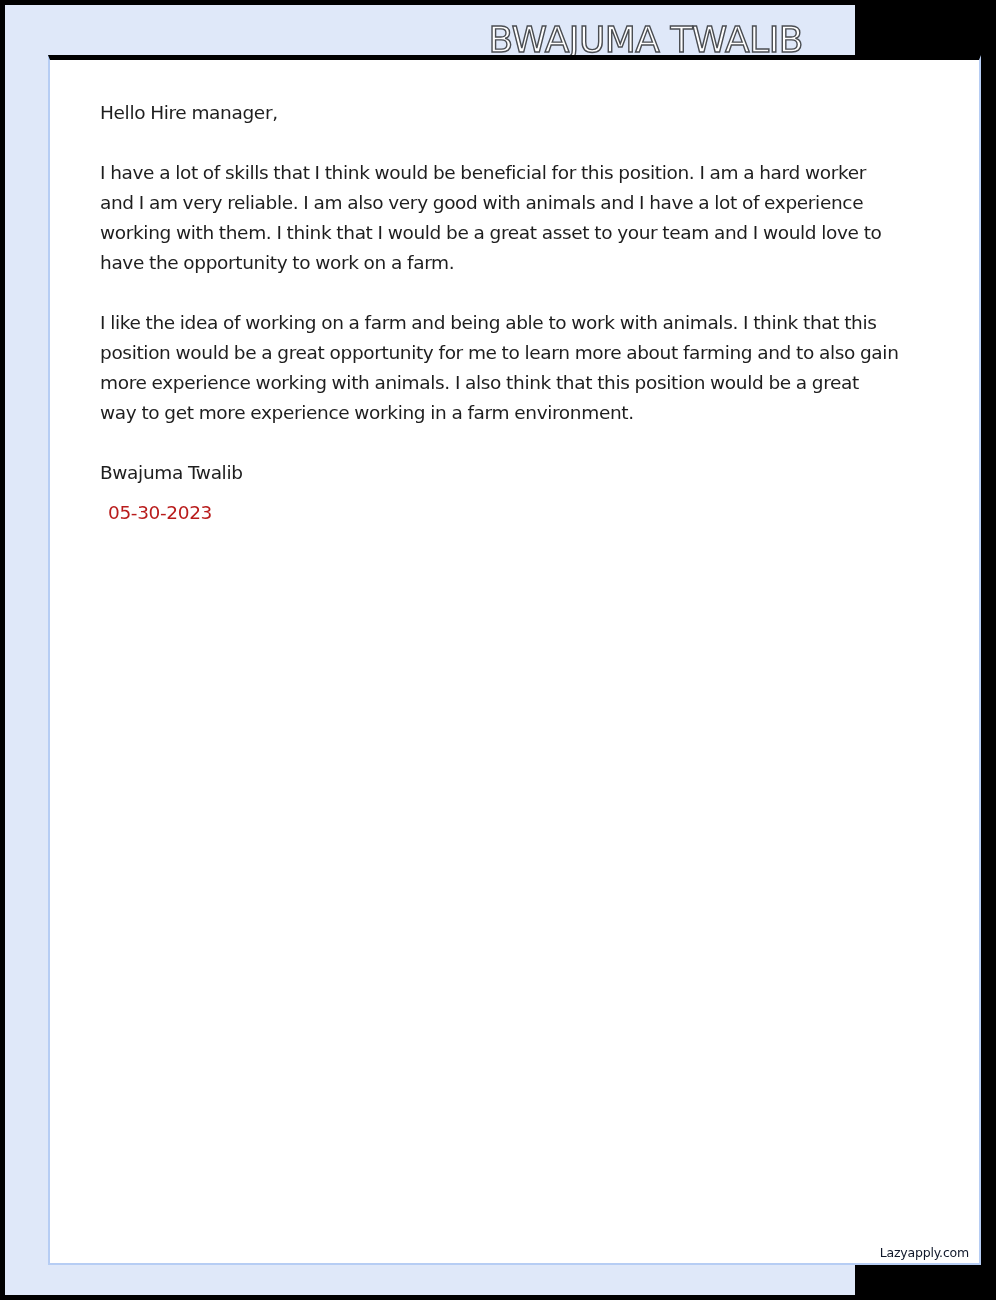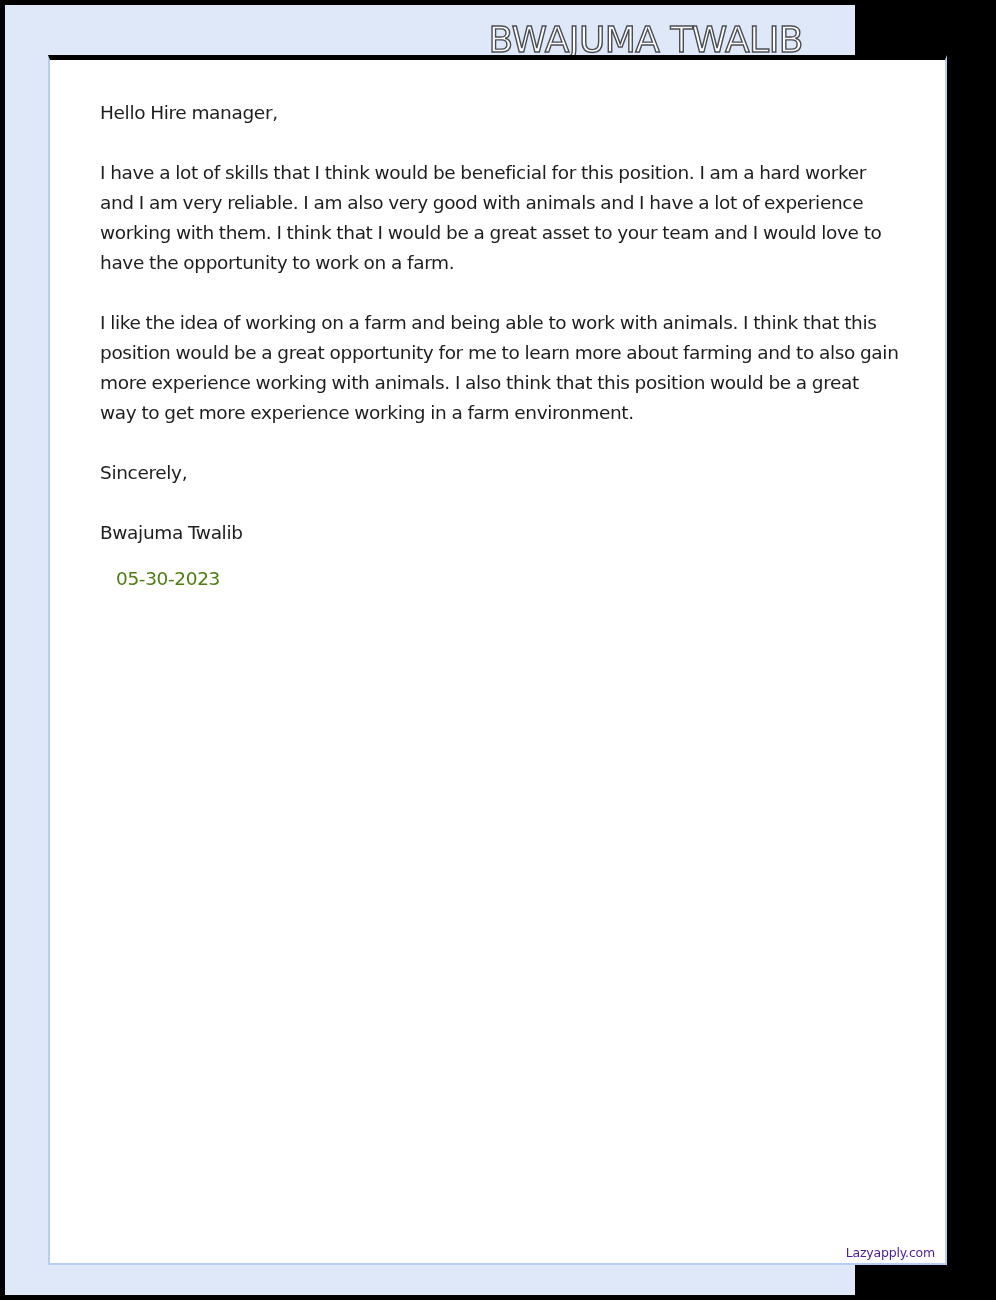--- a/index.html
+++ b/index.html
@@ -24,45 +24,45 @@
       white-space: nowrap;
     }
     .card {
       position: absolute; left: 43px; top: 50px;
       width: 895px; height: 1203px;
       background: #ffffff;
       border-top: 5px solid #000000;
       border-left: 2px solid #b6cdf4;
       border-right: 2px solid #b6cdf4;
       border-bottom: 2px solid #b6cdf4;
+      padding-left: 34px;
     }
     .letter {
       position: absolute; left: 50px; top: 38px; width: 800px;
       font-size: 18.5px; line-height: 30px; color: #1e1e1e;
       letter-spacing: -0.35px;
       word-spacing: -0.5px;
     }
     .letter p { margin: 0 0 30px 0; }
     .letter p.sig-name { margin-bottom: 10px; }
-    .letter p.date { color: #4d7c0f; margin: 16px; }
+    .letter p.date { color: #b91c1c; margin: 8px; }
     .watermark {
       position: absolute; right: 10px; bottom: 3px;
-      font-size: 12.5px; color: #4c1d95; letter-spacing: -0.2px;
+      font-size: 12.5px; color: #0f172a; letter-spacing: -0.2px;
     }
   </style>
 </head>
 <body>
 
 <div class="frame">
   <div class="name-header">BWAJUMA TWALIB</div>
 
   <div class="card">
     <div class="letter">
       <p>Hello Hire manager,</p>
       <p>I have a lot of skills that I think would be beneficial for this position. I am a hard worker and I am very reliable. I am also very good with animals and I have a lot of experience working with them. I think that I would be a great asset to your team and I would love to have the opportunity to work on a farm.</p>
       <p>I like the idea of working on a farm and being able to work with animals. I think that this position would be a great opportunity for me to learn more about farming and to also gain more experience working with animals. I also think that this position would be a great way to get more experience working in a farm environment.</p>
-      <p>Sincerely,</p>
       <p class="sig-name">Bwajuma Twalib</p>
       <p class="date">05-30-2023</p>
     </div>
     <div class="watermark">Lazyapply.com</div>
   </div>
 </div>
 
 </body></html>

